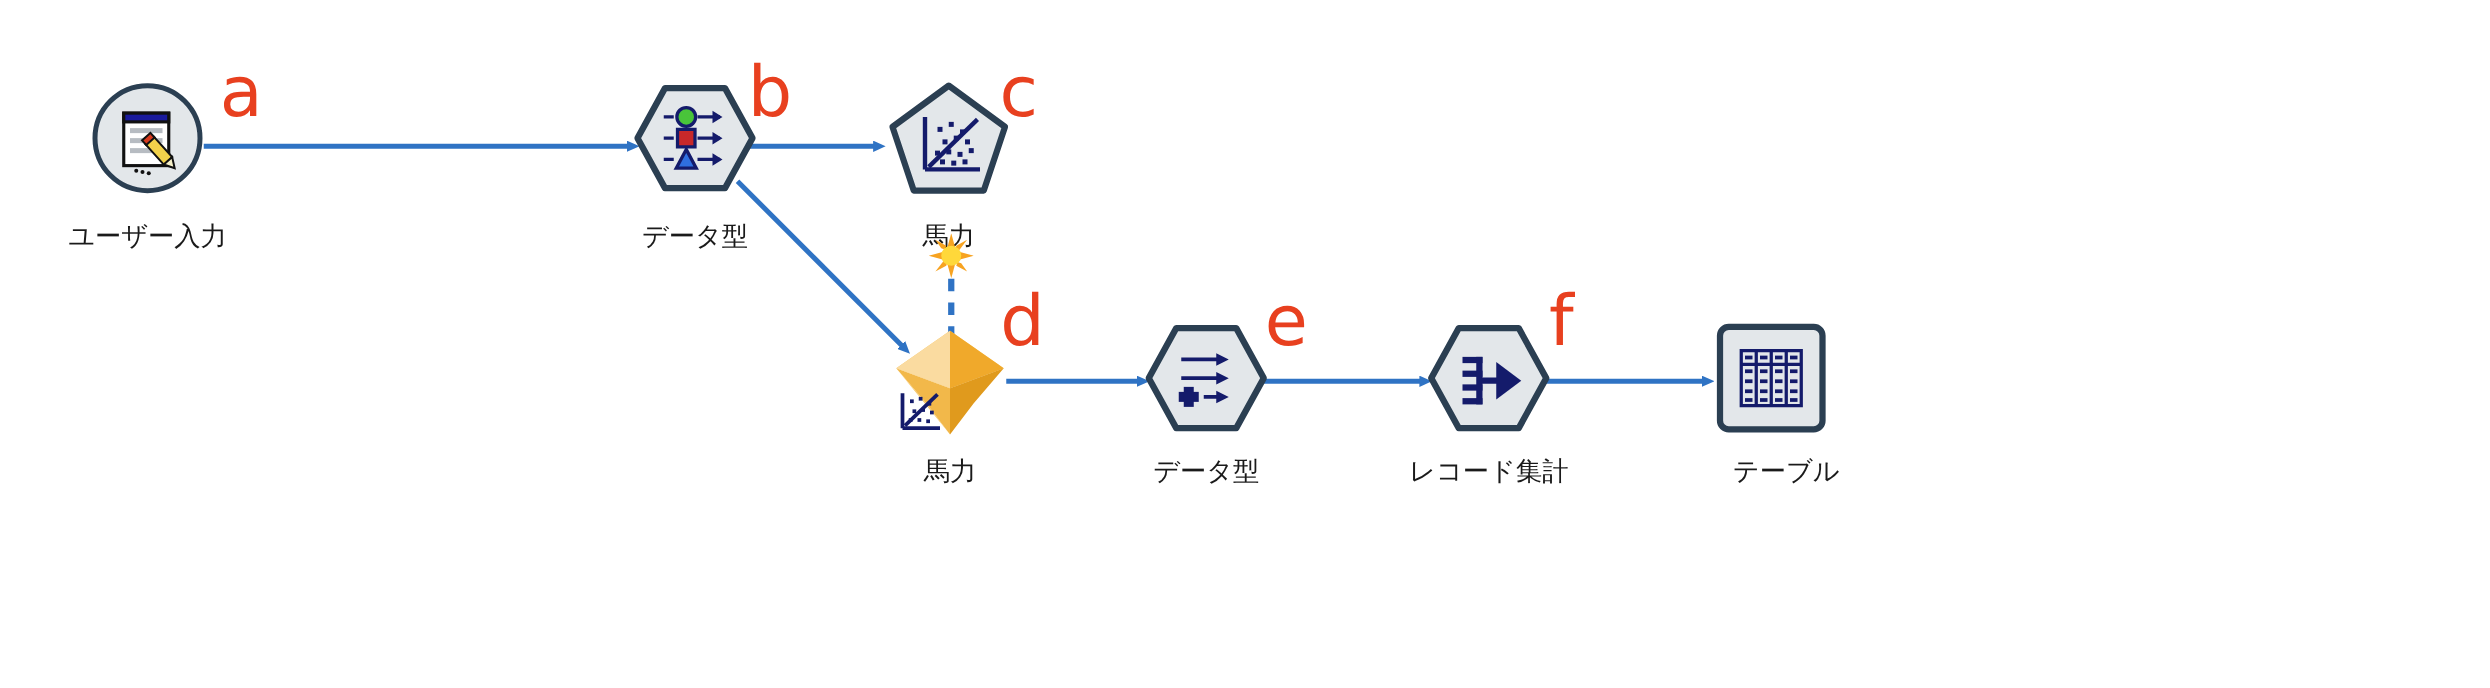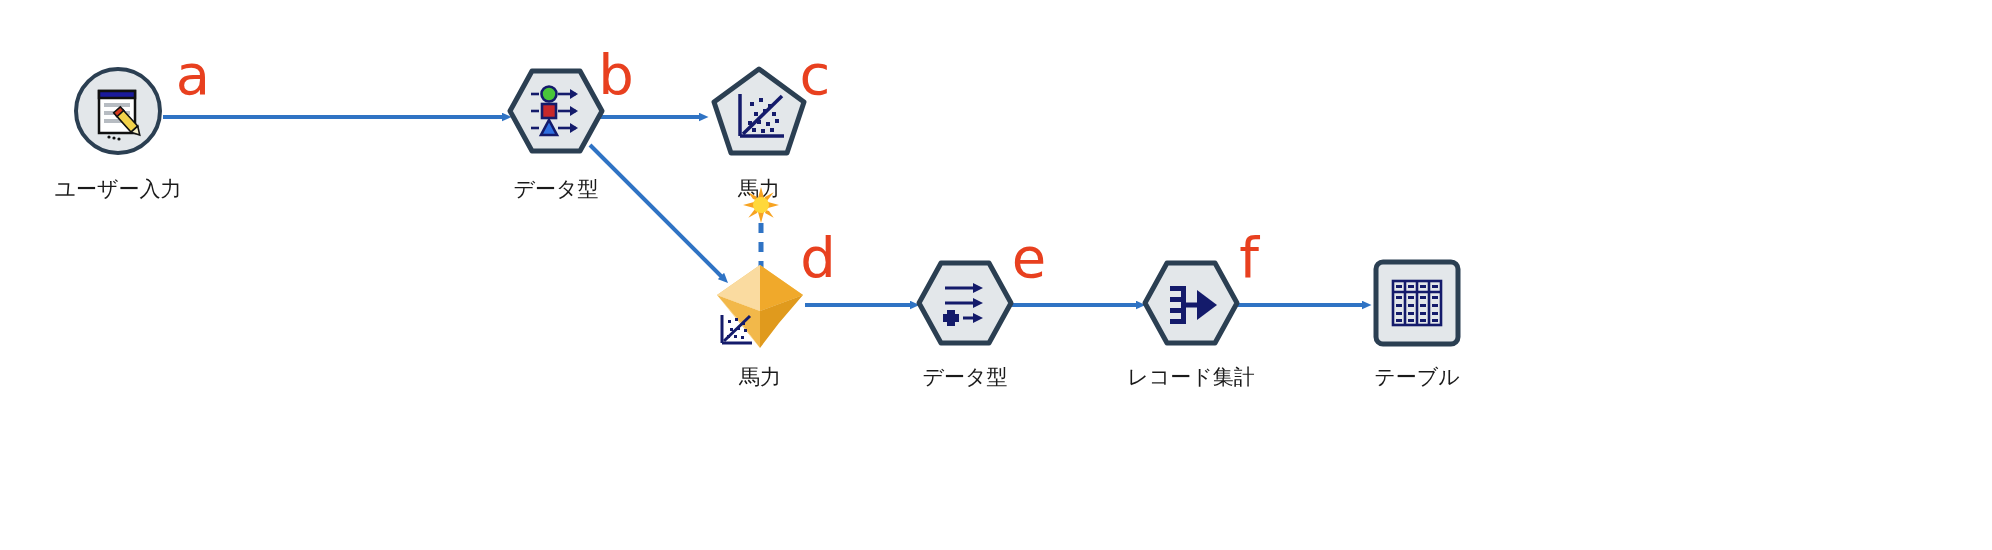--- a/index.html
+++ b/index.html
@@ -287,21 +287,21 @@
           <rect x="37" y="55" width="6" height="3"></rect>
           <rect x="49" y="55" width="6" height="3"></rect>
           <rect x="61" y="55" width="6" height="3"></rect>
           <rect x="25" y="62" width="6" height="3"></rect>
           <rect x="37" y="62" width="6" height="3"></rect>
           <rect x="49" y="62" width="6" height="3"></rect>
           <rect x="61" y="62" width="6" height="3"></rect>
         </g>
       </svg>
     </div>
-    <div class="node-label" style="left:0px; top:58px;text-align:right;">テーブル</div>
+    <div class="node-label" style="left:12px; top:58px;text-align:right;">テーブル</div>
   </div>
 
   <div class="marker" style="left:193px; top:75px;">a</div>
   <div class="marker" style="left:616px; top:75px;">b</div>
   <div class="marker" style="left:815px; top:75px;">c</div>
   <div class="marker" style="left:818px; top:258px;">d</div>
   <div class="marker" style="left:1029px; top:258px;">e</div>
   <div class="marker" style="left:1249px; top:258px;">f</div>
 
 </div>

